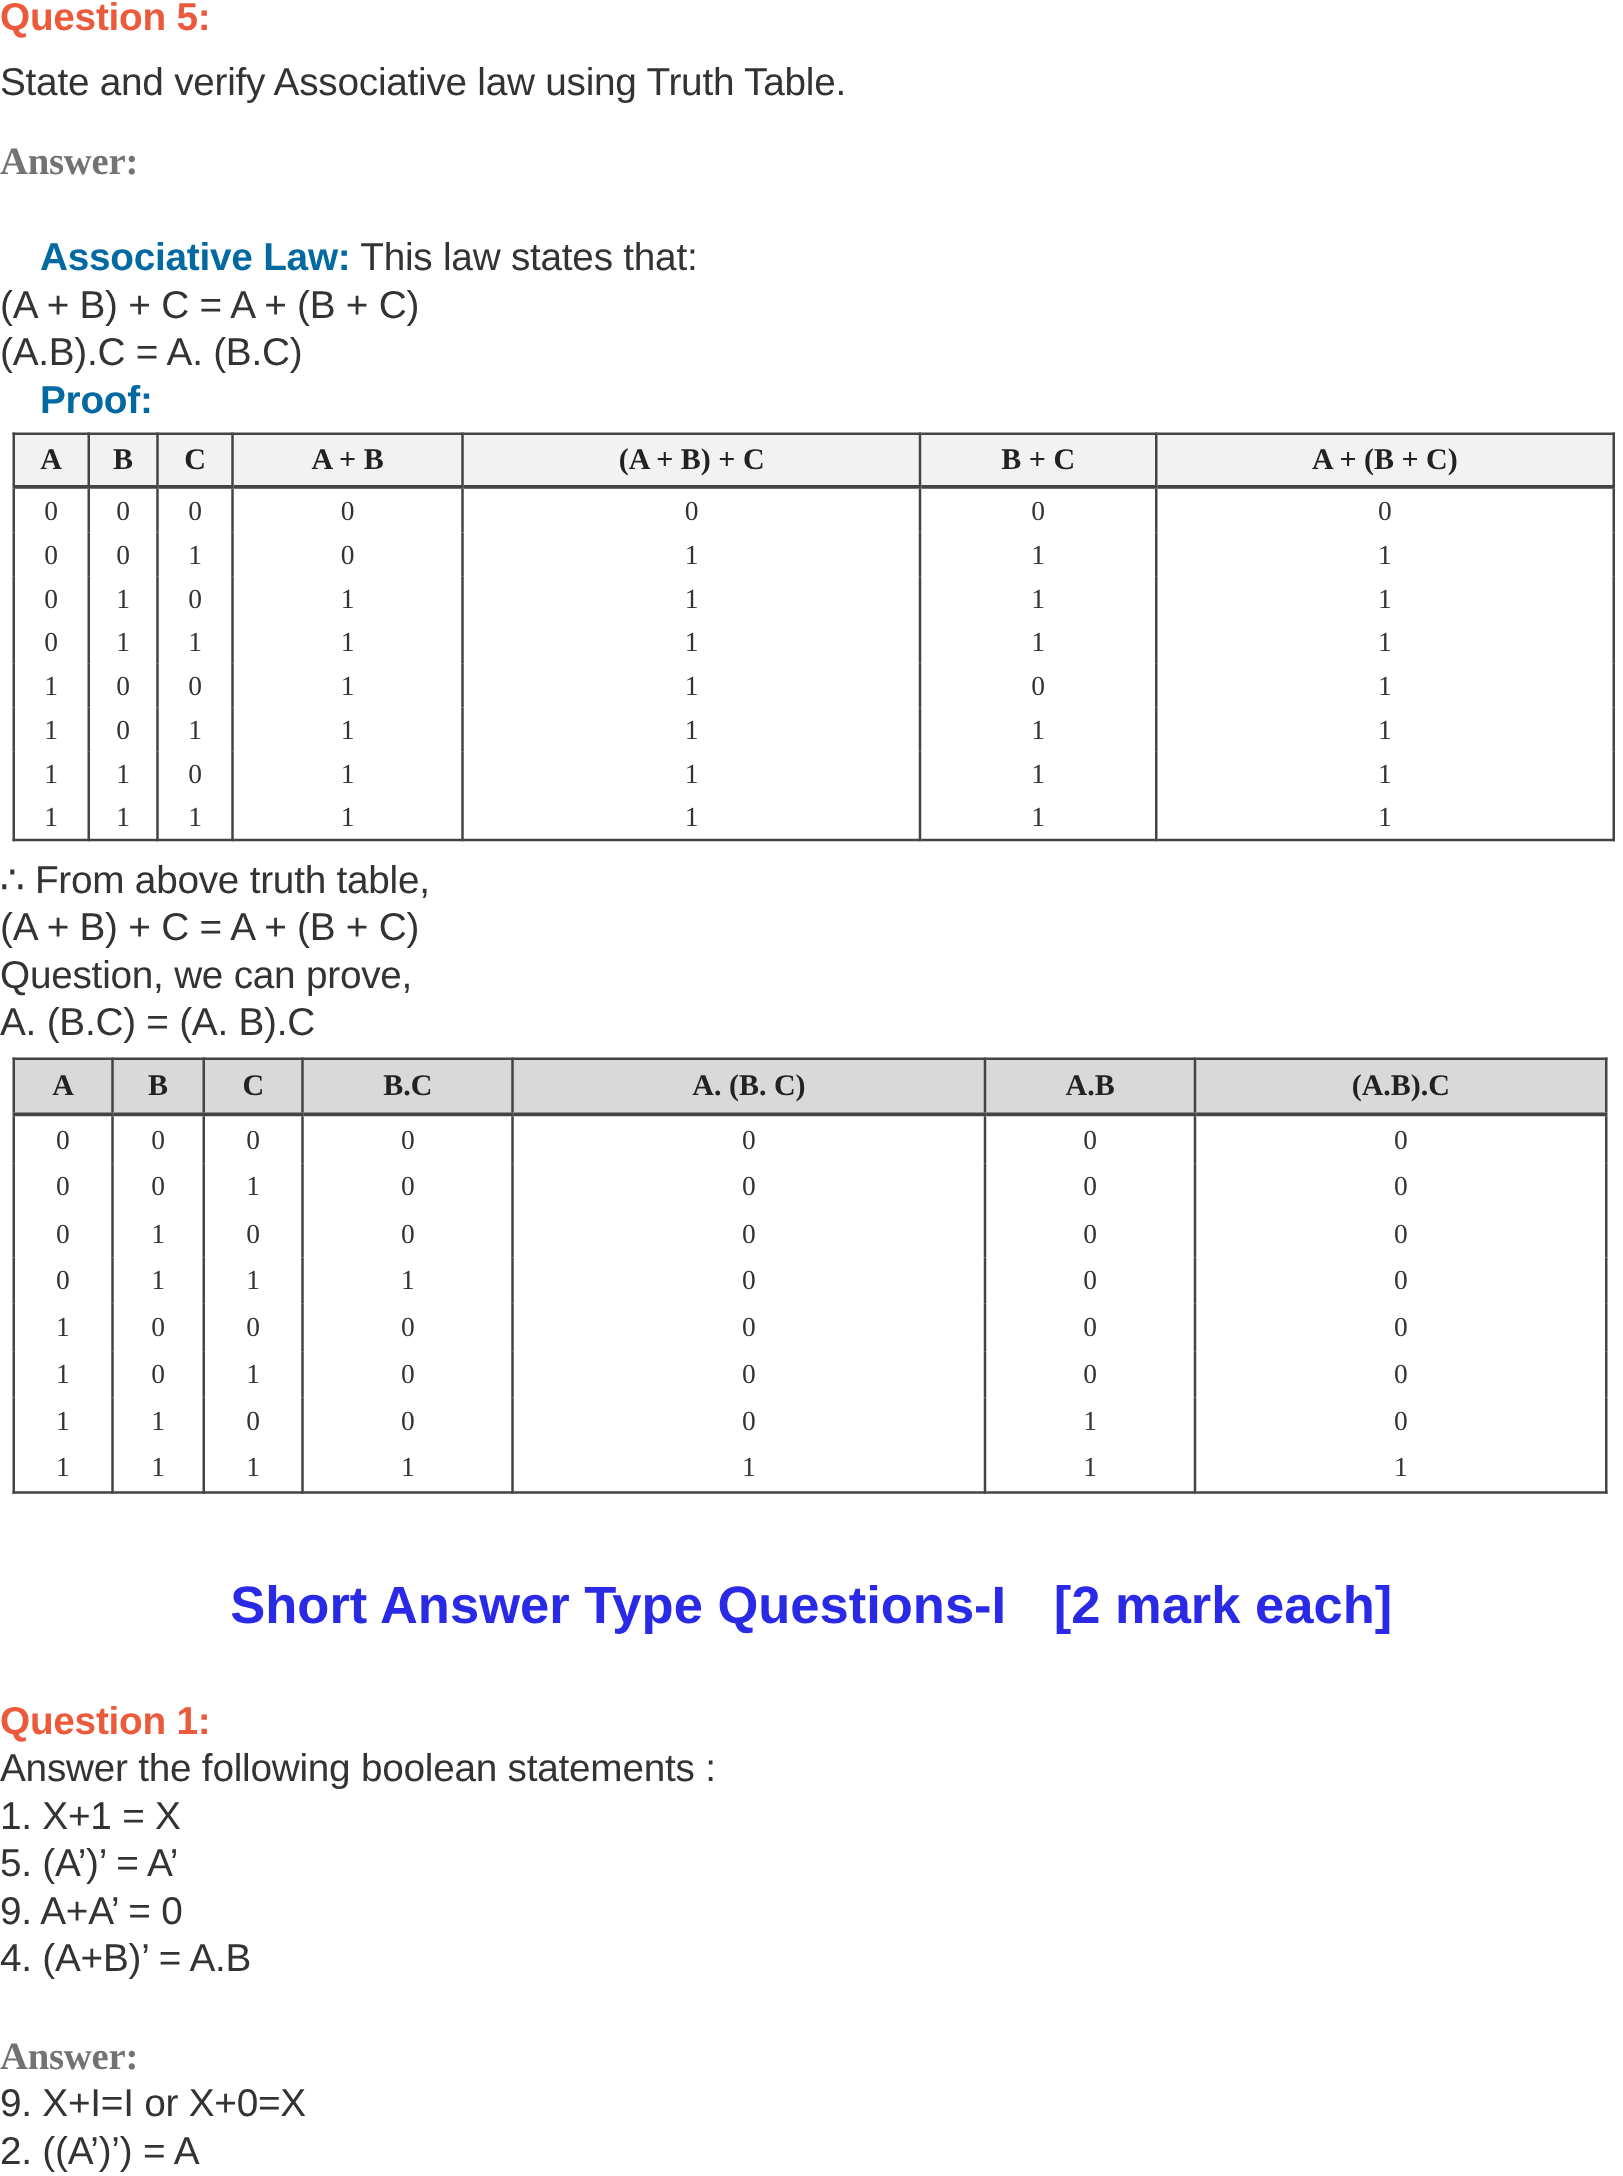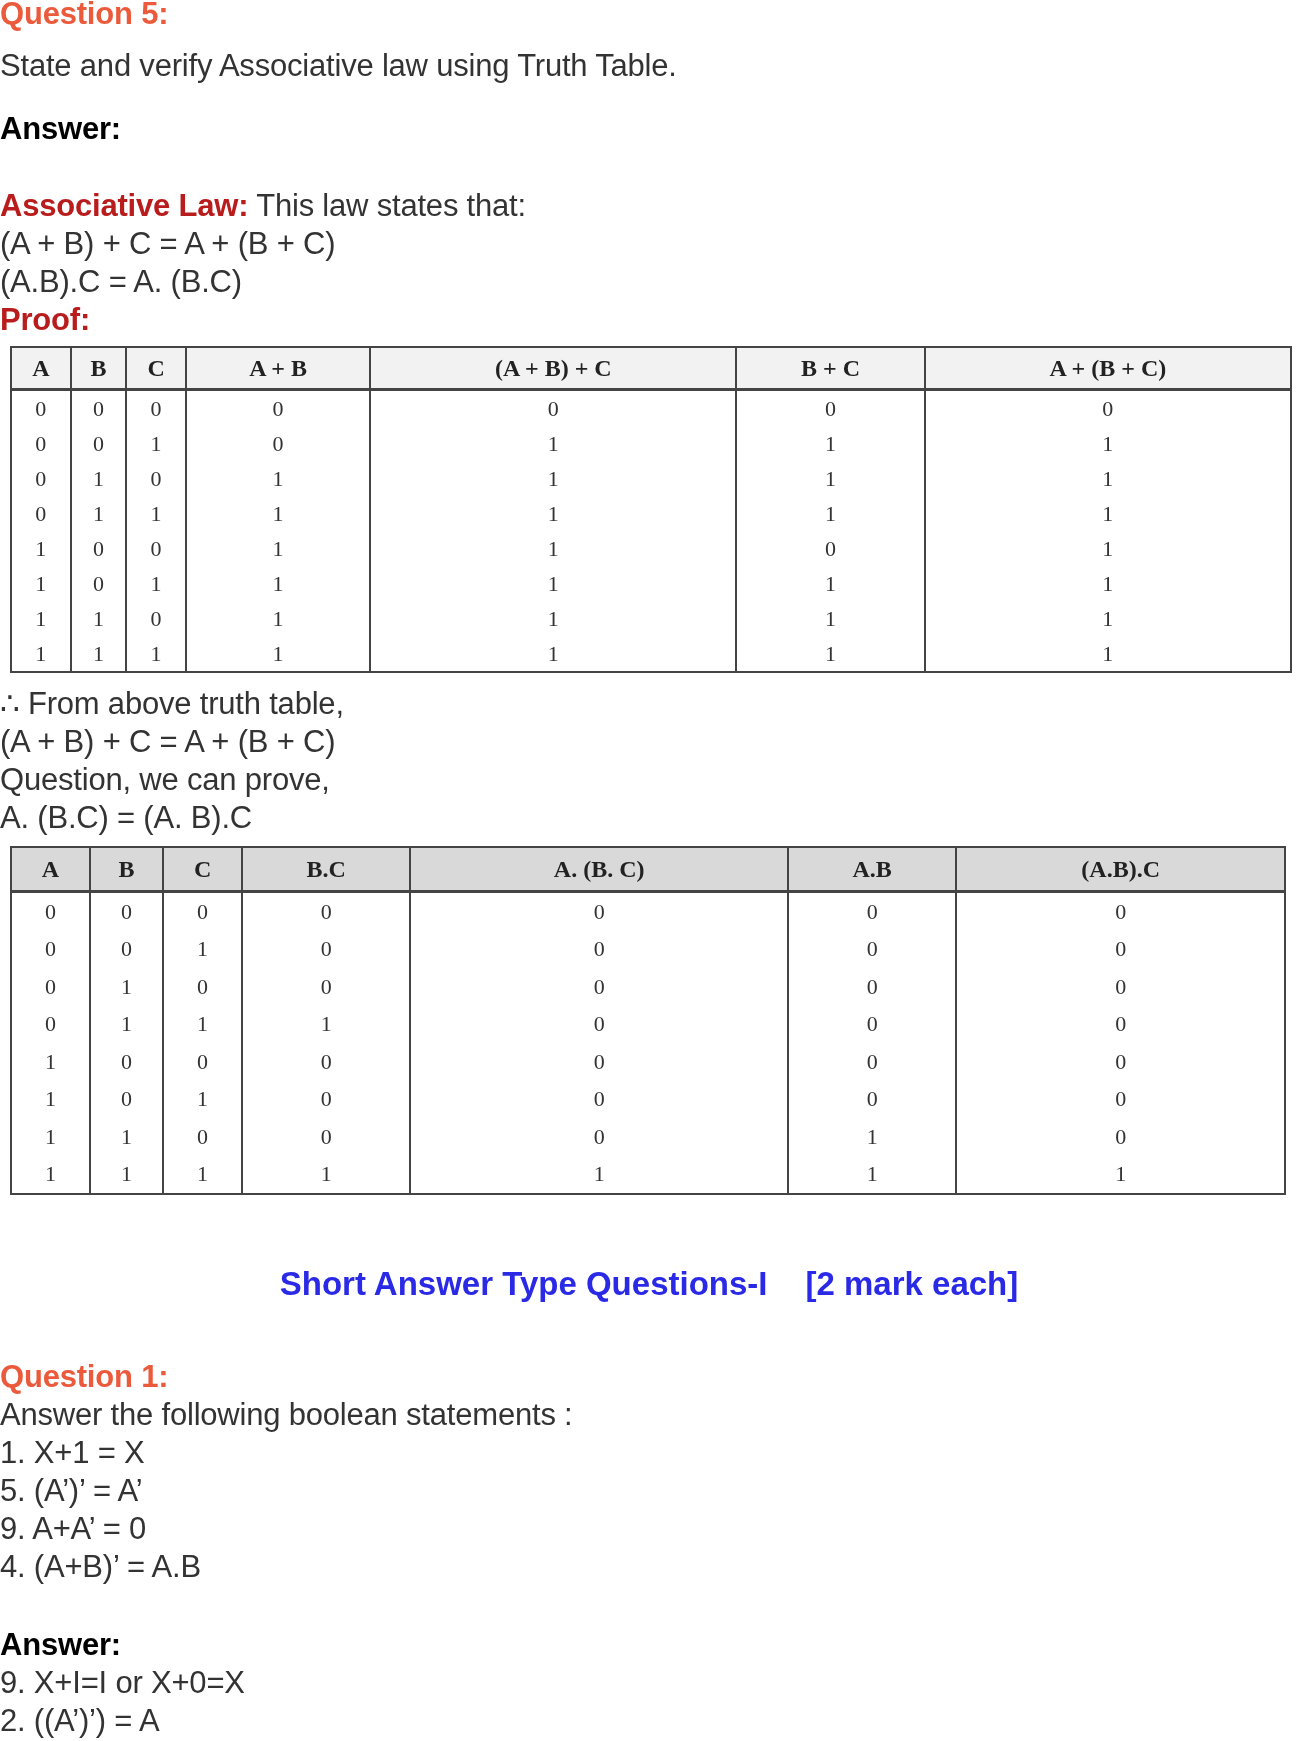--- a/index.html
+++ b/index.html
@@ -1,22 +1,22 @@
 <!DOCTYPE html>
 <html><head>
 <meta charset="utf-8">
 <style>
   html, body { margin: 0; padding: 0; background: #ffffff; }
   body { width: 1298px; height: 1741px; position: relative; overflow: hidden;
          font-family: "Liberation Sans", sans-serif; color: #333333; }
   .line { position: absolute; left: 0; font-size: 31px; line-height: 36px; white-space: nowrap; letter-spacing: -0.2px; }
   .q-head { color: #ec5a3c; font-weight: bold; }
-  .ans-head { color: #000000; font-weight: bold; }
-  .bold { font-weight: bold; color: #b91c1c; }
-  .section-head { position: absolute; left: 0; width: 1298px; text-align: center; font-size: 33px;
+  .ans-head { color: #737373; font-weight: bold; font-family: Liberation Serif, serif; }
+  .bold { font-weight: bold; color: #0369a1; padding-left: 32px; }
+  .section-head { position: absolute; left: 0; width: 1298px; text-align: center; font-size: 42px;
                   font-weight: bold; color: #2a2ae6; line-height: 40px; }
   .section-head .gap { display: inline-block; width: 38px; }
   table.tt { position: absolute; border-collapse: collapse; font-family: "Liberation Serif", serif; color: #222; }
   table.tt th, table.tt td { border-left: 2px solid #444; border-right: 2px solid #444; text-align: center; padding: 0; }
   table.tt th { font-weight: bold; font-size: 24px; border-top: 2px solid #444; border-bottom: 3px solid #444; }
   table.tt td { font-size: 22px; color: #333; }
   table.tt tr:last-child td { border-bottom: 2px solid #444; }
   #t1 { left: 10px; top: 346px; width: 1282px; }
   #t1 th { height: 40px; background: #f2f2f2; }
   #t1 td { height: 35px; }

